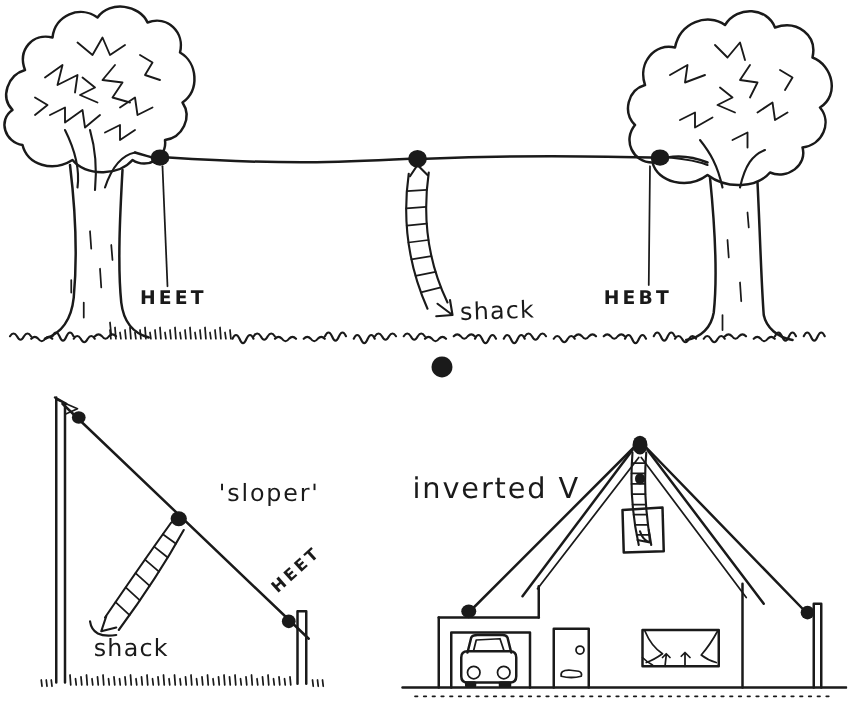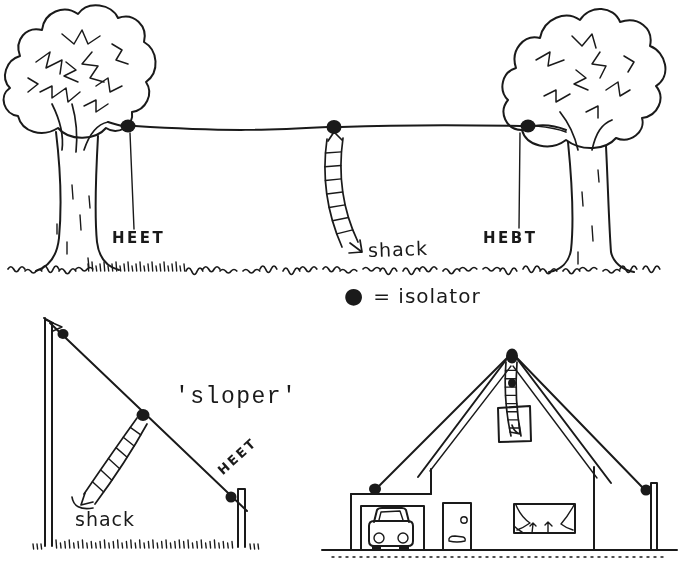--- a/index.html
+++ b/index.html
@@ -13,21 +13,21 @@
   .mid{stroke-width:1.7;}
   .leaf{stroke-width:1.5;}
   .blob{fill:var(--ink);stroke:none;}
   .wfill{fill:#fff;}
   .lbl{position:absolute;white-space:nowrap;line-height:1;color:var(--ink);}
   .lbl-heet{font-size:15px;letter-spacing:2.5px;font-weight:bold;}
   .lbl-shack{font-size:19px;letter-spacing:1px;}
   .lbl-caption{font-size:21px;letter-spacing:1px;}
   .lbl-legend{font-size:20px;letter-spacing:1px;display:flex;align-items:center;gap:9px;}
   .legend-dot{font-size:22px;line-height:0.6;}
-  .lbl-sloper{font-size:23px;letter-spacing:1.5px;font-family:Liberation Mono, monospace;}
+  .lbl-sloper{font-size:19px;letter-spacing:1.5px;}
   .lbl-invv{font-size:23px;letter-spacing:1.5px;}
   .lbl-heet-rot{transform-origin:0 100%;transform:rotate(-42deg);font-size:13px;}
 </style>
 </head>
 <body>
 
 <div class="stage">
 
 <svg width="678" height="562" viewBox="0 0 678 562">
 
@@ -205,21 +205,21 @@
     <path class="ink thin" stroke-dasharray="2,5" d="M332,557 L668,557"></path>
   </g>
 </svg>
 
 <div class="lbl lbl-heet" style="left:112px;top:231px;">HEET</div>
 <div class="lbl lbl-heet" style="left:483px;top:231px;">HEBT</div>
 <div class="lbl lbl-shack" style="left:368px;top:240px;transform:rotate(-2deg);">shack</div>
 
 <div class="lbl lbl-legend" style="left:344px;top:286px;">
   <span class="legend-dot">●</span>
-  <span>= isolator</span>
 </div>
 
 <div class="lbl lbl-sloper" style="left:175px;top:386px;">'sloper'</div>
 <div class="lbl lbl-shack" style="left:75px;top:510px;">shack</div>
 <div class="lbl lbl-heet lbl-heet-rot" style="left:224px;top:464px;">HEET</div>
 
+<div class="lbl lbl-invv" style="left:330px;top:380px;">inverted V</div>
 
 </div>
 
 </body></html>

